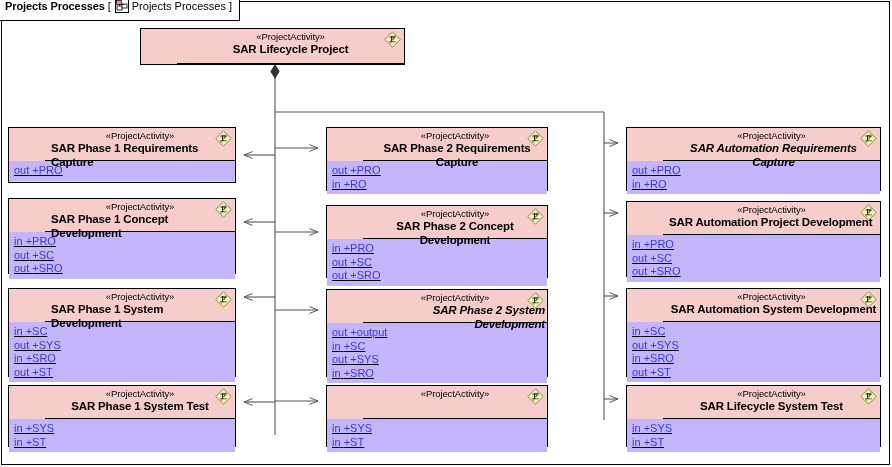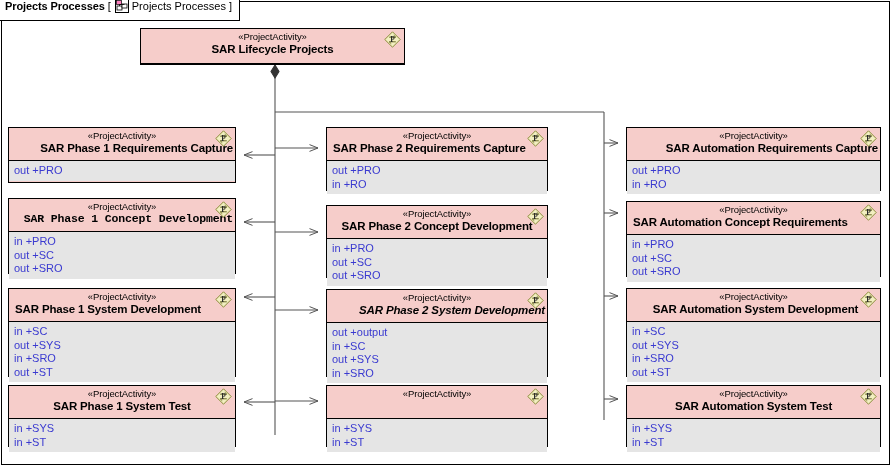--- a/index.html
+++ b/index.html
@@ -73,39 +73,41 @@
     border: 1px solid #000000;
     background: #f6cdca;
     box-shadow: none;
   }
   .elem-head {
     position: relative;
     border-bottom: 1px solid #000000;
     padding: 2px 2px 3px 2px;
     text-align: center;
     background: #f6cdca;
+    margin-left: 36px;
   }
   .stereo {
     font-size: 9.5px;
     color: #000;
     line-height: 11px;
     display: block;
     letter-spacing: -0.1px;
   }
   .ename {
     font-size: 11.5px;
     font-weight: bold;
     color: #000;
     line-height: 14px;
     display: block;
     letter-spacing: -0.15px;
   }
   .elem-body {
     padding: 3px 0 3px 5px;
-    background: #e5e5e5;
+    background: #c4b5fd;
+    text-decoration: underline;
   }
   .feat {
     font-size: 11px;
     line-height: 13.5px;
     color: #3a3ad0;
     white-space: nowrap;
   }
   .feat .dir { color: #3a3ad0; }
   .feat .pname { color: #3a3ad0; }
 
@@ -172,48 +174,48 @@
       <path d="M604,213 L618,213" marker-end="url(#oarrow)"></path>
       <path d="M604,296 L618,296" marker-end="url(#oarrow)"></path>
       <path d="M604,399 L618,399" marker-end="url(#oarrow)"></path>
     </g>
   </svg>
 
   <div id="elements-host">
       <div class="elem" style="left: 140px; top: 28px; width: 265px; height: 37px;">
         <div class="elem-head" style="height: 35px;">
           <span class="stereo">«ProjectActivity»</span>
-          <span class="ename" style="text-align: center;">SAR Lifecycle Projects</span>
+          <span class="ename" style="text-align: center;">SAR Lifecycle Project</span>
           <span class="el-icon"><svg width="17" height="17" viewBox="0 0 17 17">
               <path d="M8.5 0.8 L16.2 8.5 L8.5 16.2 L0.8 8.5 Z" fill="#f2efc0" stroke="#8a8a3a" stroke-width="1"></path>
               <path d="M5.2 6.2 L11.8 6.2 M5.2 10.8 L11.8 10.8" stroke="#6b6b28" stroke-width="1"></path>
               <path d="M11.8 6.2 L9.8 4.4 M5.2 10.8 L7.2 12.6" stroke="#6b6b28" stroke-width="1" fill="none"></path>
               <text x="8.5" y="11.4" font-size="7.5" font-family="Liberation Serif, serif" font-weight="bold" text-anchor="middle" fill="#2a2a2a">P</text>
             </svg></span>
         </div>
       </div>
       <div class="elem" style="left: 8px; top: 127px; width: 228px; height: 56px;">
         <div class="elem-head" style="height: 33px;">
           <span class="stereo">«ProjectActivity»</span>
-          <span class="ename" style="text-align: right; padding-left: 4px;">SAR Phase 1 Requirements Capture</span>
+          <span class="ename" style="text-align: left; padding-left: 4px;">SAR Phase 1 Requirements Capture</span>
           <span class="el-icon"><svg width="17" height="17" viewBox="0 0 17 17">
               <path d="M8.5 0.8 L16.2 8.5 L8.5 16.2 L0.8 8.5 Z" fill="#f2efc0" stroke="#8a8a3a" stroke-width="1"></path>
               <path d="M5.2 6.2 L11.8 6.2 M5.2 10.8 L11.8 10.8" stroke="#6b6b28" stroke-width="1"></path>
               <path d="M11.8 6.2 L9.8 4.4 M5.2 10.8 L7.2 12.6" stroke="#6b6b28" stroke-width="1" fill="none"></path>
               <text x="8.5" y="11.4" font-size="7.5" font-family="Liberation Serif, serif" font-weight="bold" text-anchor="middle" fill="#2a2a2a">P</text>
             </svg></span>
         </div>
         <div class="elem-body">
           <div class="feat"><span class="dir">out</span> <span class="pname">+PRO</span></div>
         </div>
       </div>
       <div class="elem" style="left: 8px; top: 198px; width: 228px; height: 76px;">
         <div class="elem-head" style="height: 33px;">
           <span class="stereo">«ProjectActivity»</span>
-          <span class="ename" style="text-align: right; padding-left: 4px; font-family: Liberation Mono, monospace;">SAR Phase 1 Concept Development</span>
+          <span class="ename" style="text-align: left; padding-left: 4px;">SAR Phase 1 Concept Development</span>
           <span class="el-icon"><svg width="17" height="17" viewBox="0 0 17 17">
               <path d="M8.5 0.8 L16.2 8.5 L8.5 16.2 L0.8 8.5 Z" fill="#f2efc0" stroke="#8a8a3a" stroke-width="1"></path>
               <path d="M5.2 6.2 L11.8 6.2 M5.2 10.8 L11.8 10.8" stroke="#6b6b28" stroke-width="1"></path>
               <path d="M11.8 6.2 L9.8 4.4 M5.2 10.8 L7.2 12.6" stroke="#6b6b28" stroke-width="1" fill="none"></path>
               <text x="8.5" y="11.4" font-size="7.5" font-family="Liberation Serif, serif" font-weight="bold" text-anchor="middle" fill="#2a2a2a">P</text>
             </svg></span>
         </div>
         <div class="elem-body">
           <div class="feat"><span class="dir">in</span> <span class="pname">+PRO</span></div>
           <div class="feat"><span class="dir">out</span> <span class="pname">+SC</span></div>
@@ -250,21 +252,21 @@
             </svg></span>
         </div>
         <div class="elem-body">
           <div class="feat"><span class="dir">in</span> <span class="pname">+SYS</span></div>
           <div class="feat"><span class="dir">in</span> <span class="pname">+ST</span></div>
         </div>
       </div>
       <div class="elem" style="left: 326px; top: 127px; width: 222px; height: 64px;">
         <div class="elem-head" style="height: 33px;">
           <span class="stereo">«ProjectActivity»</span>
-          <span class="ename" style="text-align: left; padding-left: 4px;">SAR Phase 2 Requirements Capture</span>
+          <span class="ename" style="text-align: center; padding-left: 4px;">SAR Phase 2 Requirements Capture</span>
           <span class="el-icon"><svg width="17" height="17" viewBox="0 0 17 17">
               <path d="M8.5 0.8 L16.2 8.5 L8.5 16.2 L0.8 8.5 Z" fill="#f2efc0" stroke="#8a8a3a" stroke-width="1"></path>
               <path d="M5.2 6.2 L11.8 6.2 M5.2 10.8 L11.8 10.8" stroke="#6b6b28" stroke-width="1"></path>
               <path d="M11.8 6.2 L9.8 4.4 M5.2 10.8 L7.2 12.6" stroke="#6b6b28" stroke-width="1" fill="none"></path>
               <text x="8.5" y="11.4" font-size="7.5" font-family="Liberation Serif, serif" font-weight="bold" text-anchor="middle" fill="#2a2a2a">P</text>
             </svg></span>
         </div>
         <div class="elem-body">
           <div class="feat"><span class="dir">out</span> <span class="pname">+PRO</span></div>
           <div class="feat"><span class="dir">in</span> <span class="pname">+RO</span></div>
@@ -316,37 +318,37 @@
             </svg></span>
         </div>
         <div class="elem-body">
           <div class="feat"><span class="dir">in</span> <span class="pname">+SYS</span></div>
           <div class="feat"><span class="dir">in</span> <span class="pname">+ST</span></div>
         </div>
       </div>
       <div class="elem" style="left: 626px; top: 127px; width: 255px; height: 64px;">
         <div class="elem-head" style="height: 33px;">
           <span class="stereo">«ProjectActivity»</span>
-          <span class="ename" style="text-align: right; padding-left: 4px;">SAR Automation Requirements Capture</span>
+          <span class="ename" style="text-align: center; padding-left: 4px; font-style: italic;">SAR Automation Requirements Capture</span>
           <span class="el-icon"><svg width="17" height="17" viewBox="0 0 17 17">
               <path d="M8.5 0.8 L16.2 8.5 L8.5 16.2 L0.8 8.5 Z" fill="#f2efc0" stroke="#8a8a3a" stroke-width="1"></path>
               <path d="M5.2 6.2 L11.8 6.2 M5.2 10.8 L11.8 10.8" stroke="#6b6b28" stroke-width="1"></path>
               <path d="M11.8 6.2 L9.8 4.4 M5.2 10.8 L7.2 12.6" stroke="#6b6b28" stroke-width="1" fill="none"></path>
               <text x="8.5" y="11.4" font-size="7.5" font-family="Liberation Serif, serif" font-weight="bold" text-anchor="middle" fill="#2a2a2a">P</text>
             </svg></span>
         </div>
         <div class="elem-body">
           <div class="feat"><span class="dir">out</span> <span class="pname">+PRO</span></div>
           <div class="feat"><span class="dir">in</span> <span class="pname">+RO</span></div>
         </div>
       </div>
       <div class="elem" style="left: 626px; top: 201px; width: 255px; height: 76px;">
         <div class="elem-head" style="height: 33px;">
           <span class="stereo">«ProjectActivity»</span>
-          <span class="ename" style="text-align: left; padding-left: 4px;">SAR Automation Concept Requirements</span>
+          <span class="ename" style="text-align: left; padding-left: 4px;">SAR Automation Project Development</span>
           <span class="el-icon"><svg width="17" height="17" viewBox="0 0 17 17">
               <path d="M8.5 0.8 L16.2 8.5 L8.5 16.2 L0.8 8.5 Z" fill="#f2efc0" stroke="#8a8a3a" stroke-width="1"></path>
               <path d="M5.2 6.2 L11.8 6.2 M5.2 10.8 L11.8 10.8" stroke="#6b6b28" stroke-width="1"></path>
               <path d="M11.8 6.2 L9.8 4.4 M5.2 10.8 L7.2 12.6" stroke="#6b6b28" stroke-width="1" fill="none"></path>
               <text x="8.5" y="11.4" font-size="7.5" font-family="Liberation Serif, serif" font-weight="bold" text-anchor="middle" fill="#2a2a2a">P</text>
             </svg></span>
         </div>
         <div class="elem-body">
           <div class="feat"><span class="dir">in</span> <span class="pname">+PRO</span></div>
           <div class="feat"><span class="dir">out</span> <span class="pname">+SC</span></div>
@@ -367,21 +369,21 @@
         <div class="elem-body">
           <div class="feat"><span class="dir">in</span> <span class="pname">+SC</span></div>
           <div class="feat"><span class="dir">out</span> <span class="pname">+SYS</span></div>
           <div class="feat"><span class="dir">in</span> <span class="pname">+SRO</span></div>
           <div class="feat"><span class="dir">out</span> <span class="pname">+ST</span></div>
         </div>
       </div>
       <div class="elem" style="left: 626px; top: 385px; width: 255px; height: 62px;">
         <div class="elem-head" style="height: 33px;">
           <span class="stereo">«ProjectActivity»</span>
-          <span class="ename" style="text-align: center;">SAR Automation System Test</span>
+          <span class="ename" style="text-align: center;">SAR Lifecycle System Test</span>
           <span class="el-icon"><svg width="17" height="17" viewBox="0 0 17 17">
               <path d="M8.5 0.8 L16.2 8.5 L8.5 16.2 L0.8 8.5 Z" fill="#f2efc0" stroke="#8a8a3a" stroke-width="1"></path>
               <path d="M5.2 6.2 L11.8 6.2 M5.2 10.8 L11.8 10.8" stroke="#6b6b28" stroke-width="1"></path>
               <path d="M11.8 6.2 L9.8 4.4 M5.2 10.8 L7.2 12.6" stroke="#6b6b28" stroke-width="1" fill="none"></path>
               <text x="8.5" y="11.4" font-size="7.5" font-family="Liberation Serif, serif" font-weight="bold" text-anchor="middle" fill="#2a2a2a">P</text>
             </svg></span>
         </div>
         <div class="elem-body">
           <div class="feat"><span class="dir">in</span> <span class="pname">+SYS</span></div>
           <div class="feat"><span class="dir">in</span> <span class="pname">+ST</span></div>

